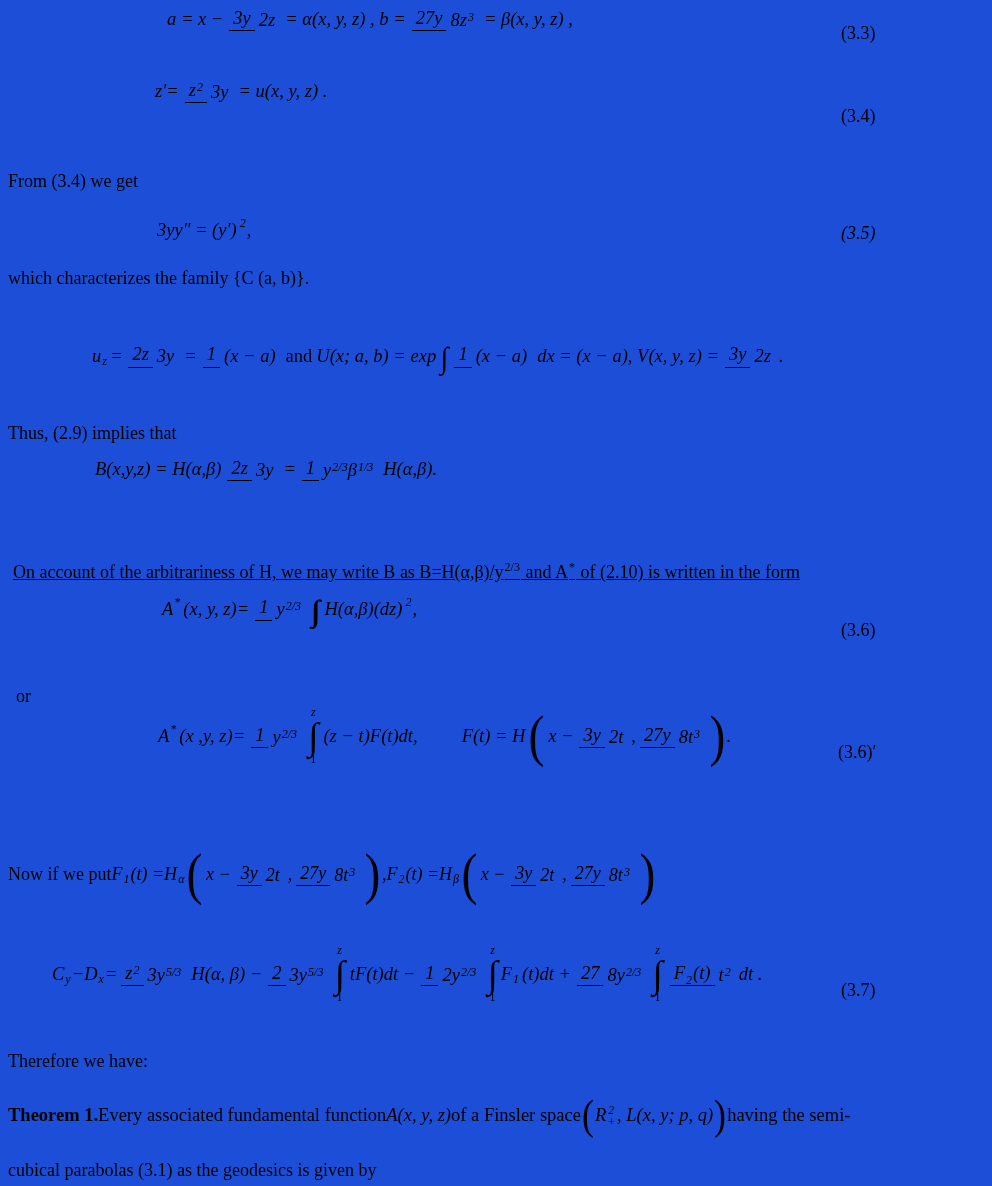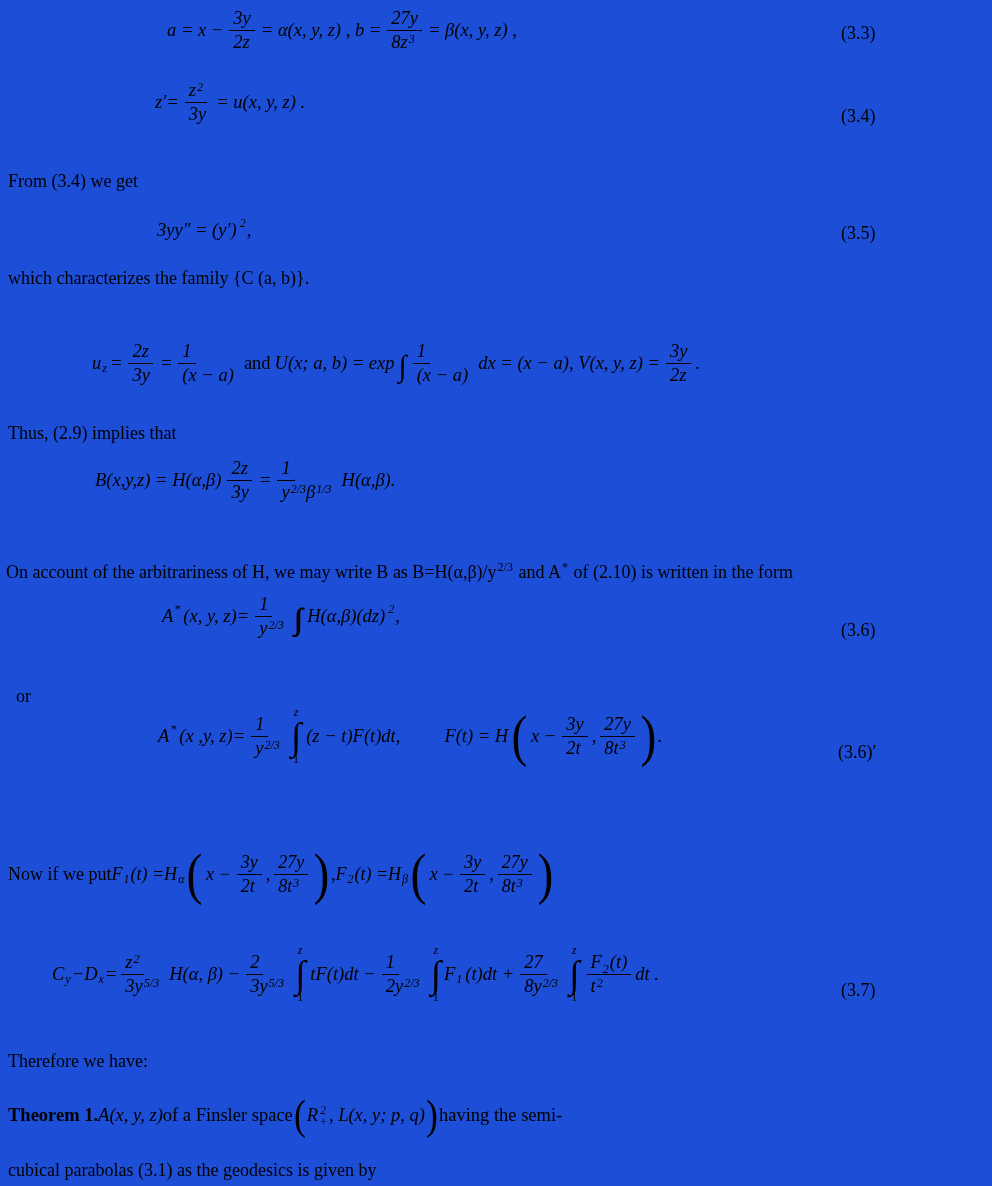--- a/index.html
+++ b/index.html
@@ -7,21 +7,21 @@
   body { width:992px; height:1186px; position:relative; font-family:"Liberation Serif","DejaVu Serif",serif; color:#000; }
   .page { position:relative; width:992px; height:1186px; background:#1d4ed8; overflow:hidden; }
   .abs { position:absolute; white-space:nowrap; }
   .para { font-size:18px; color:#000; }
   .eq { display:flex; align-items:center; font-size:18.5px; font-style:italic; }
   .eq > * { flex:none; }
   .mt { margin:0 2px; }
   .rm { font-style:normal; }
   .it { font-style:italic; }
   .bold { font-weight:bold; }
-  .frac { display:inline-flex; flex-direction:column; align-items:flex-start; margin:0 4px; line-height:1.15; }
+  .frac { display:inline-flex; flex-direction:row; align-items:flex-end; margin:0 4px; line-height:1.15; }
   .fn { border-bottom:1.3px solid #000; padding:0 4px 1px; display:flex; align-items:baseline; justify-content:center; }
   .fd { padding:1px 4px 0; display:flex; align-items:baseline; justify-content:center; }
   .su { font-size:12px; position:relative; top:-7px; margin:0 1px; }
   .sb { font-size:12px; position:relative; top:5px; margin:0 1px; }
   .fsup { font-size:12px; position:relative; top:-5px; margin-left:1px; }
   .intw { display:inline-flex; flex-direction:column; align-items:center; line-height:1; margin:0 3px; }
   .int { font-size:38px; line-height:0.9; font-style:normal; }
   .int-plain { font-size:30px; line-height:1; margin:0 2px; position:relative; top:2px; }
   .int-dbl2 { margin-left:-9px; }
   .ilim { font-size:12px; line-height:1.1; }
@@ -70,21 +70,21 @@
   </div>
   <span class="abs eqnum" style="left:841px; top:106px;">(3.4)</span>
 
   <div class="abs para" style="left:8px; top:171px;">From (3.4) we get</div>
 
   <div class="abs eq" style="left:155px; top:220px;">
     <span class="mt">3yy″ = (y′)</span>
     <span class="su">2</span>
     <span>,</span>
   </div>
-  <span class="abs eqnum" style="left:841px; top:223px;">(3.5)</span>
+  <span class="abs eqnum" style="left:841px; top:223px;font-style:italic;">(3.5)</span>
 
   <div class="abs para" style="left:8px; top:268px;">which characterizes the family {C (a, b)}.</div>
 
 
   <div class="abs eq" style="left:92px; top:341px;">
     <span>u</span>
     <span class="sb">z</span>
     <span class="mt">=</span>
     <span class="frac">
       <span class="fn">2z</span>
@@ -124,21 +124,21 @@
       <span class="fd">
           <span>y</span>
           <span class="fsup">2/3</span>
           <span>β</span>
           <span class="fsup">1/3</span>
         </span>
     </span>
     <span class="mt">H(α,β).</span>
   </div>
 
-  <div class="abs para" style="left:6px; top:562px;">
+  <div class="abs para" style="left:13px; top:562px;text-decoration:underline;">
     <span>On account of the arbitrariness of H, we may write B as B=H(α,β)/y</span><span class="su">2/3</span><span> and A</span><span class="su">*</span><span> of (2.10) is written in the form</span>
   </div>
 
   <div class="abs eq" style="left:162px; top:594px;">
     <span>A</span>
     <span class="su">*</span>
     <span class="mt">(x, y, z)=</span>
     <span class="frac">
       <span class="fn">1</span>
       <span class="fd">
@@ -307,20 +307,21 @@
         </span>
     </span>
     <span>dt .</span>
   </div>
   <span class="abs eqnum" style="left:841px; top:980px;">(3.7)</span>
 
   <div class="abs para" style="left:8px; top:1051px;">Therefore we have:</div>
 
   <div class="abs theorem-line" style="left:8px; top:1096px;">
     <span class="bold rm">Theorem 1.</span>
+    <span class="rm"> Every associated fundamental function </span>
     <span class="it">A(x, y, z)</span>
     <span class="rm"> of a Finsler space </span>
     <span class="bigp bp44">(</span>
     <span class="it">R</span>
     <span class="stack it">
       <span>2</span>
       <span>+</span>
     </span>
     <span class="it">, L(x, y; p, q)</span>
     <span class="bigp bp44">)</span>

